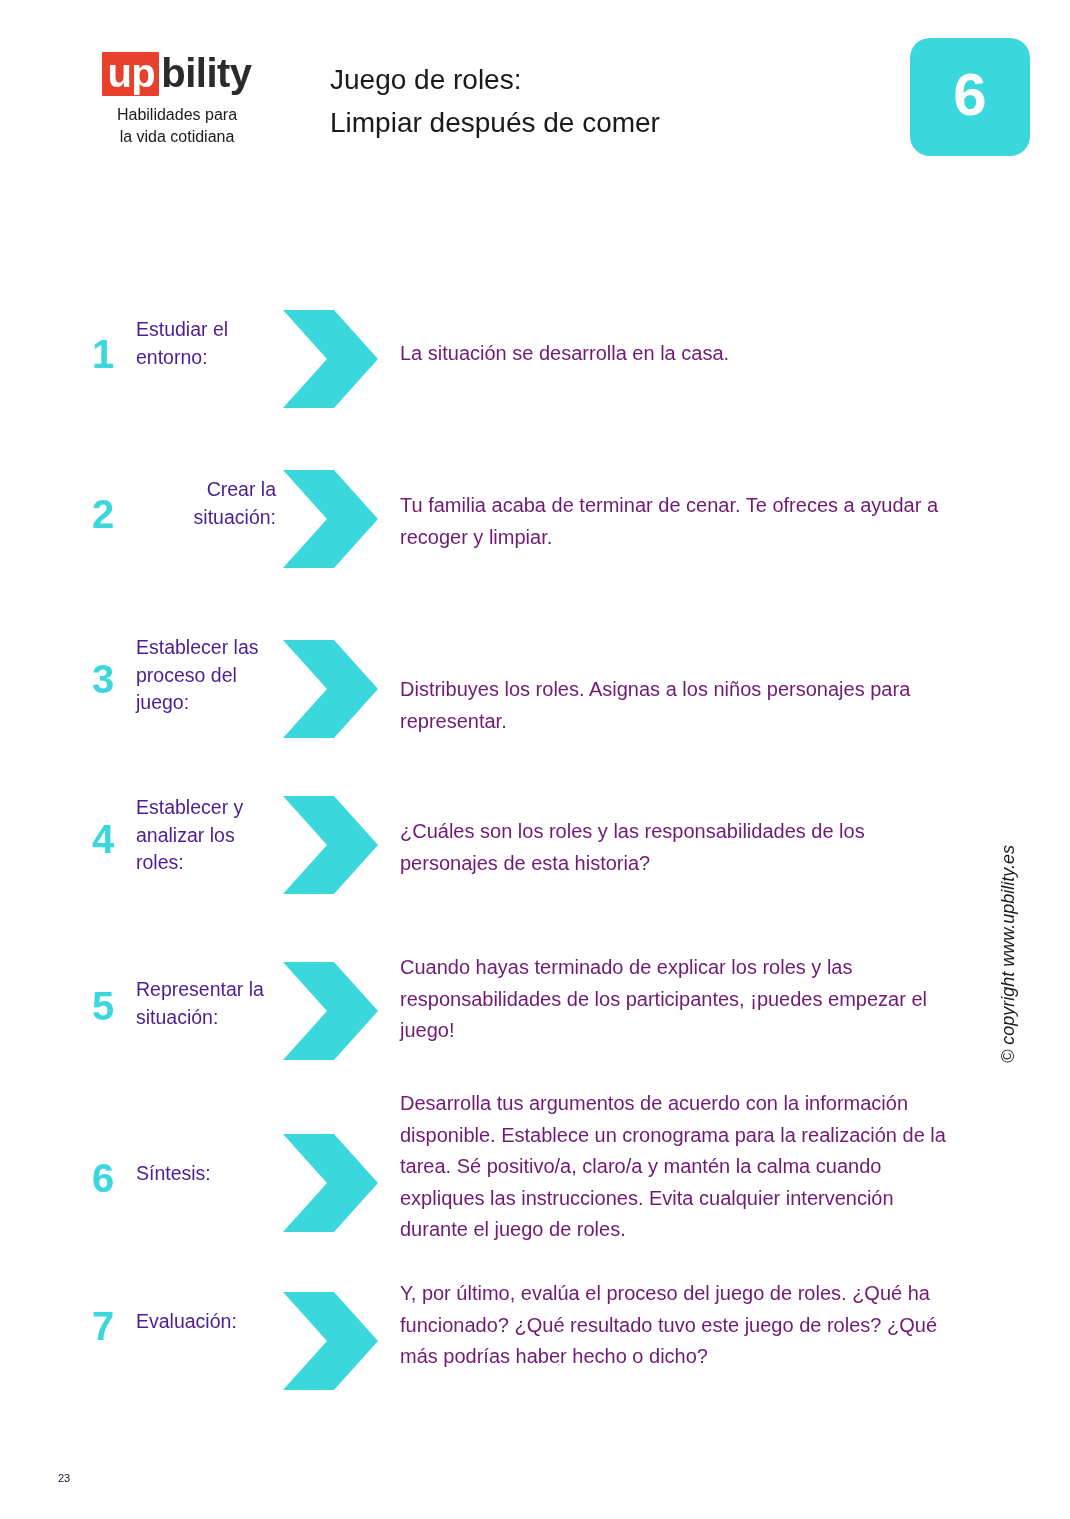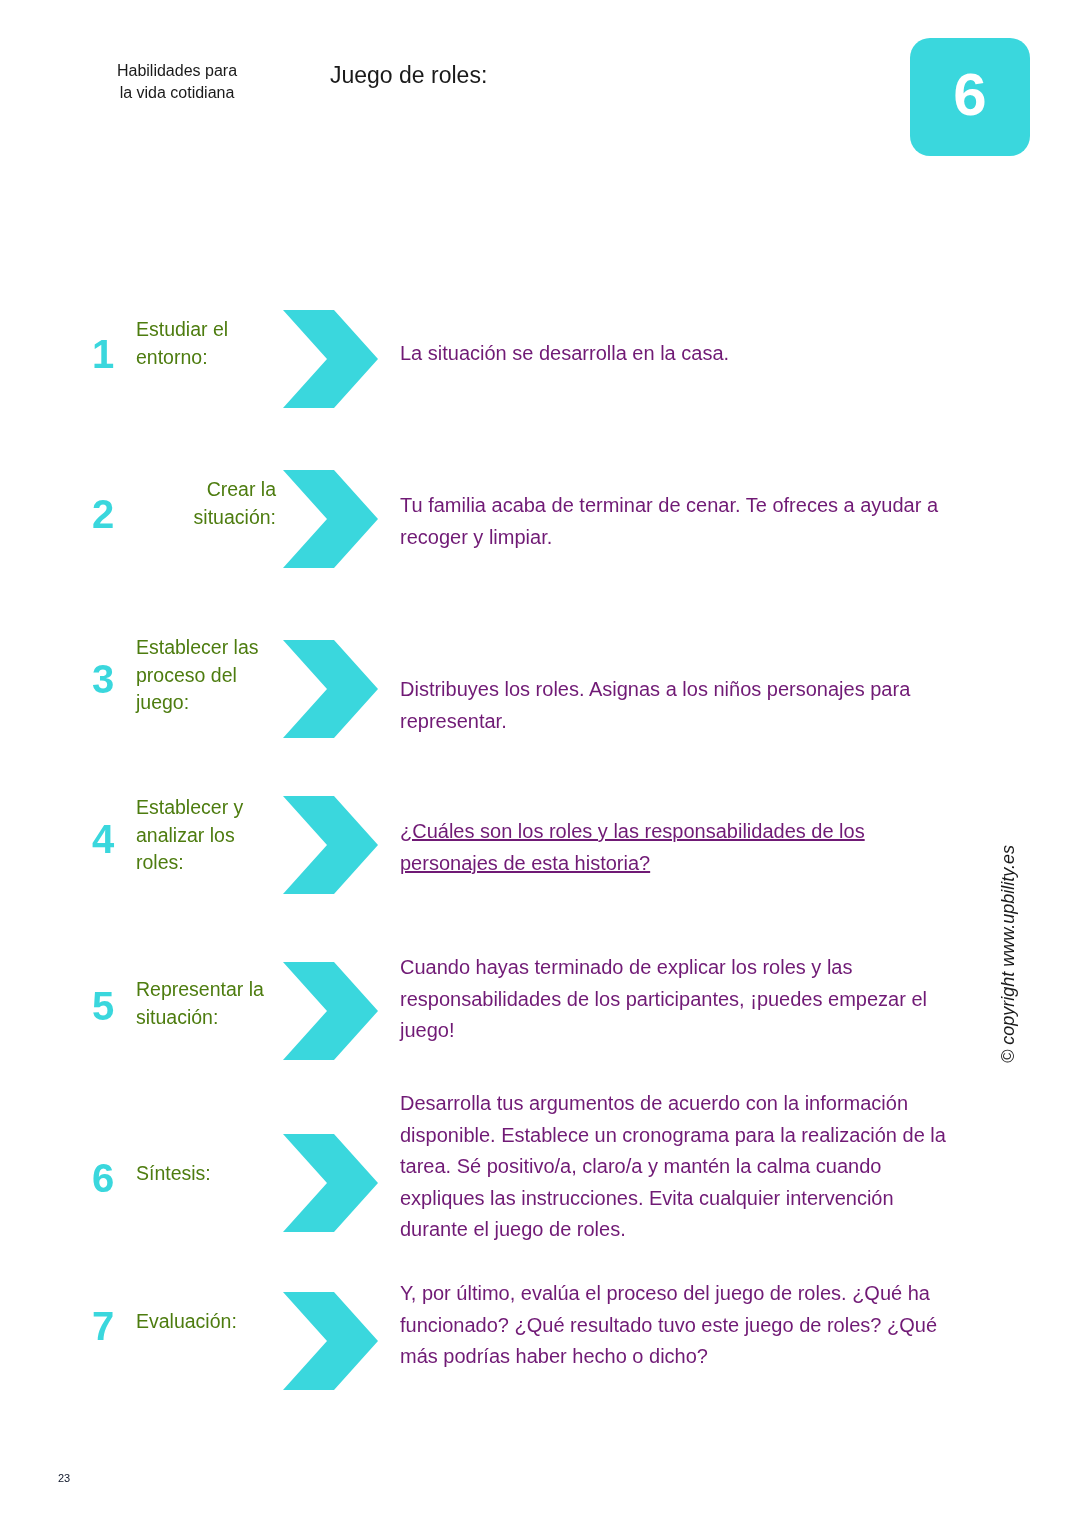--- a/index.html
+++ b/index.html
@@ -57,21 +57,21 @@
     font-size: 16px;
     color: #1a1a1a;
     line-height: 1.35;
     margin-top: 8px;
   }
 
   #header-title {
     position: absolute;
     left: 330px;
     top: 58px;
-    font-size: 23px;
+    font-size: 28px;
     line-height: 1.55;
     color: #1a1a1a;
   }
 
   #unit-badge {
     position: absolute;
     left: 910px;
     top: 38px;
     width: 120px;
     height: 118px;
@@ -121,21 +121,21 @@
     font-size: 40px;
     font-weight: bold;
     line-height: 1;
   }
   .step-label {
     position: absolute;
     left: 136px;
     width: 140px;
     font-size: 19.5px;
     line-height: 1.42;
-    color: #4d7c0f;
+    color: #4c1d95;
   }
   .step-arrow {
     position: absolute;
     left: 277px;
     width: 105px;
     height: 102px;
   }
   .step-arrow svg { display: block; }
   .step-body {
     position: absolute;
@@ -176,26 +176,30 @@
   }
 </style>
 </head>
 <body>
 
 <div id="page">
 
   <div id="header">
 
     <div id="logo-block">
+      <div id="logo-wordmark">
+        <span id="logo-up" style="background: rgb(232, 64, 42);">up</span><span id="logo-bility">bility</span>
+      </div>
       <div class="logo-tagline">Habilidades para</div>
       <div class="logo-tagline" style="margin-top:0">la vida cotidiana</div>
     </div>
 
     <div id="header-title">
       <div>Juego de roles:</div>
+      <div>Limpiar después de comer</div>
     </div>
 
     <div id="unit-badge" style="background: rgb(58, 215, 221);">
       <div id="unit-badge-number">6</div>
     </div>
 
   </div>
 
 
   <div id="steps">
@@ -230,21 +234,21 @@
         <div class="step-body" style="top: 48px;">Distribuyes los roles. Asignas a los niños personajes para representar.</div>
       </div>
       <div class="step-row" style="position: absolute; top: 486px; left: 0px; height: 1px;">
         <div class="step-num" style="top: 33px; color: rgb(58, 215, 221);">4</div>
         <div class="step-label" style="top: 8px;">Establecer y analizar los roles:</div>
         <div class="step-arrow" style="top: 8px;">
           <svg width="105" height="102" viewBox="0 0 105 102" xmlns="http://www.w3.org/2000/svg">
             <path d="M6 2 H57 L101 51 L57 100 H6 L50 51 Z" fill="#3ad7dd"></path>
           </svg>
         </div>
-        <div class="step-body" style="top: 30px; text-decoration: underline;">¿Cuáles son los roles y las responsabilidades de los personajes de esta historia?</div>
+        <div class="step-body" style="top: 30px;">¿Cuáles son los roles y las responsabilidades de los personajes de esta historia?</div>
       </div>
       <div class="step-row" style="position: absolute; top: 644px; left: 0px; height: 1px;">
         <div class="step-num" style="top: 42px; color: rgb(58, 215, 221);">5</div>
         <div class="step-label" style="top: 32px;">Representar la situación:</div>
         <div class="step-arrow" style="top: 16px;">
           <svg width="105" height="102" viewBox="0 0 105 102" xmlns="http://www.w3.org/2000/svg">
             <path d="M6 2 H57 L101 51 L57 100 H6 L50 51 Z" fill="#3ad7dd"></path>
           </svg>
         </div>
         <div class="step-body" style="top: 8px;">Cuando hayas terminado de explicar los roles y las responsabilidades de los participantes, ¡puedes empezar el juego!</div>

